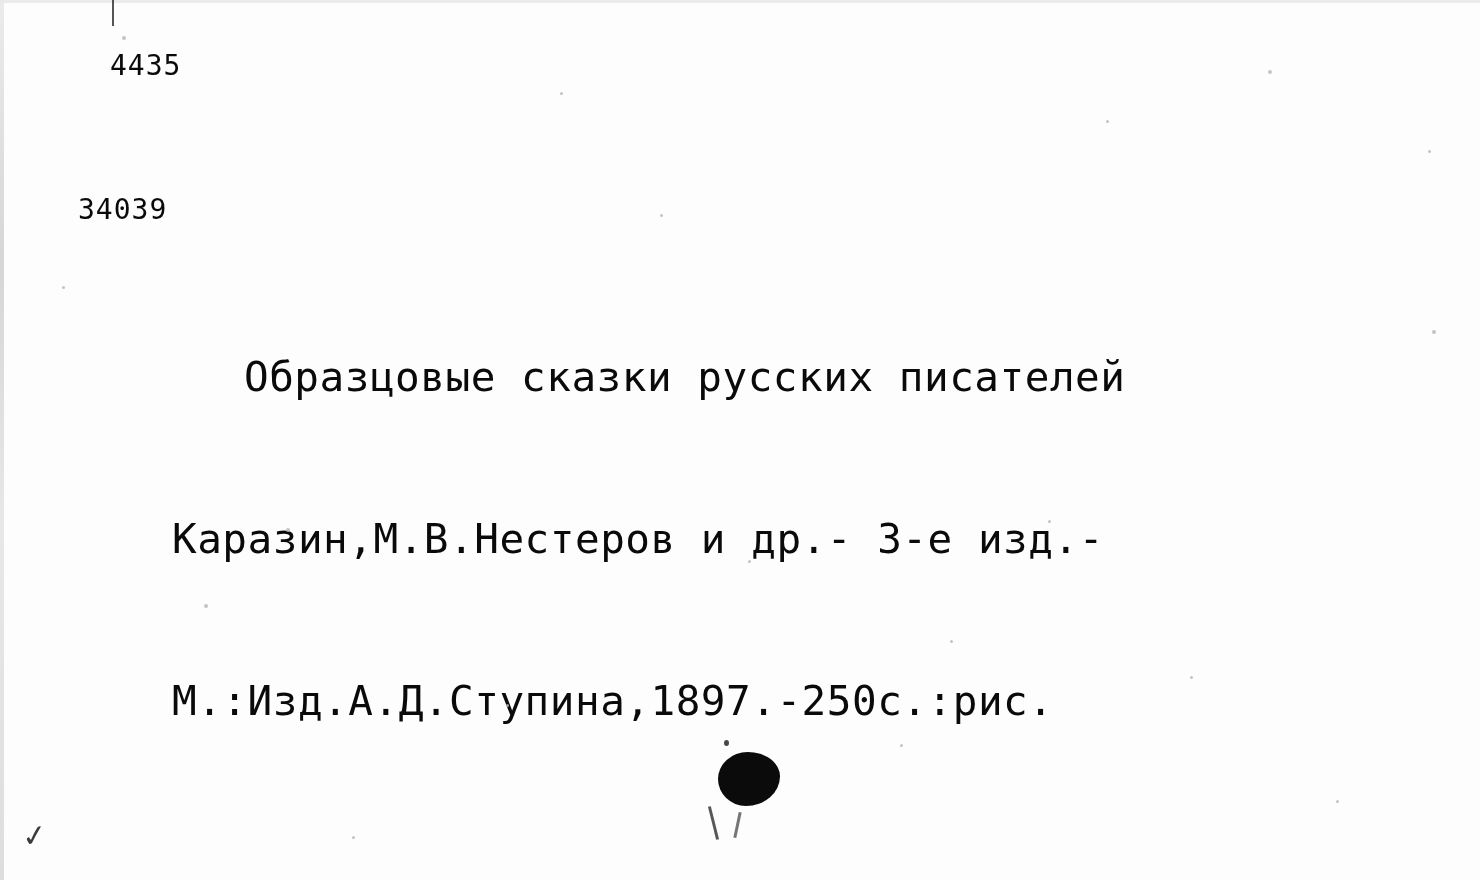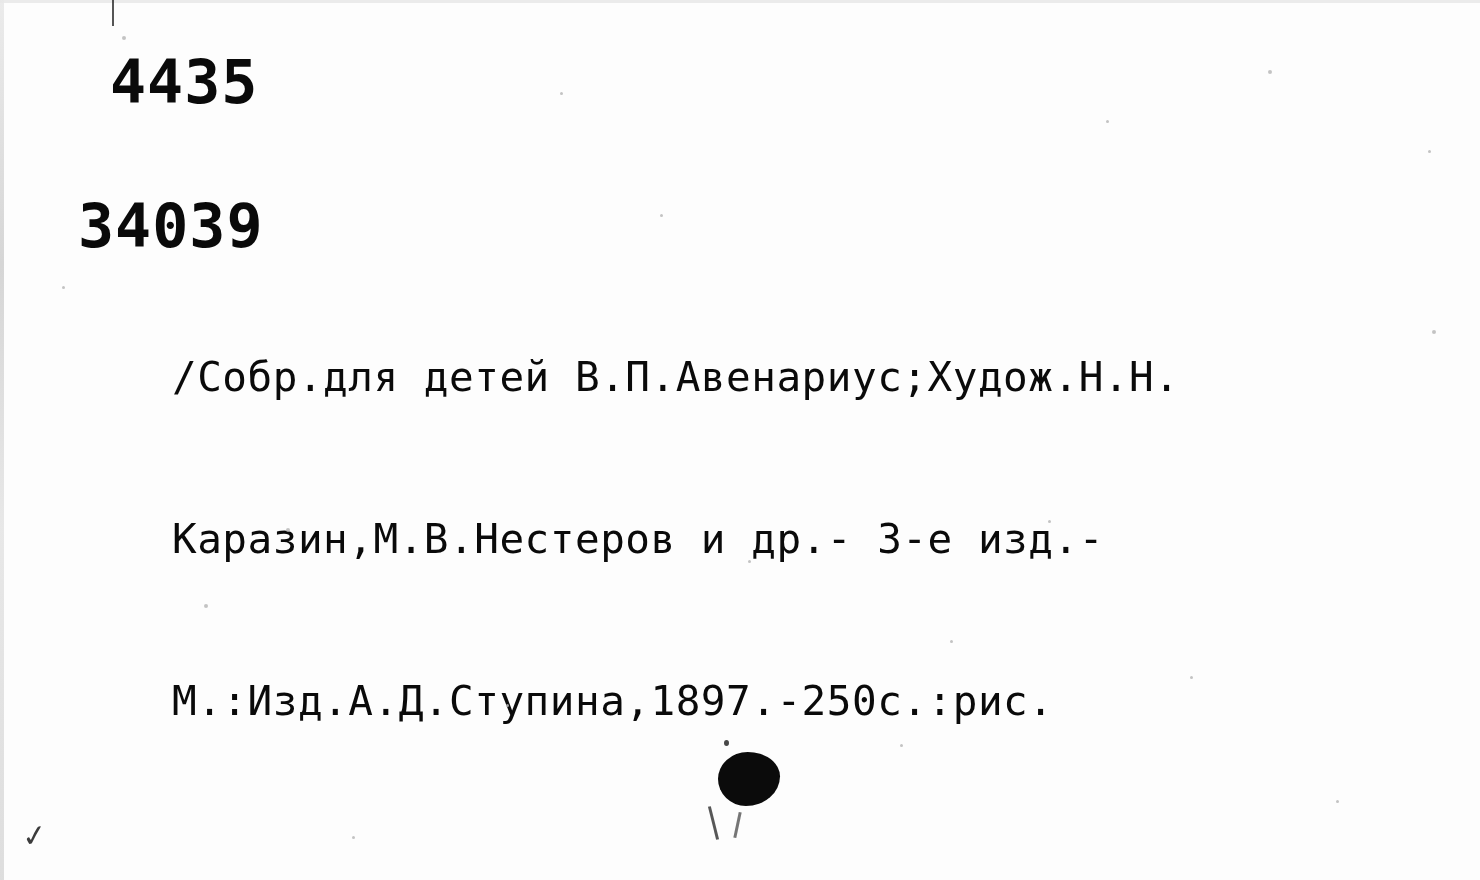--- a/index.html
+++ b/index.html
@@ -40,25 +40,24 @@
     left: 112px;
     top: 0px;
     width: 2px;
     height: 26px;
     background: #2a2a2a;
     opacity: .8;
   }
   .accession {
     position: absolute;
     left: 78px;
-    font-size: 60px;
+    font-size: 28px;
     letter-spacing: 1px;
     line-height: 1;
     white-space: pre;
-    font-weight: bold;
   }
   #acc0 { top: 52px; left: 110px; }
   #acc1 { top: 126px; left: 78px; }
   #acc2 { top: 196px; left: 78px; text-align: center; }
 
   .body-block {
     position: absolute;
     left: 172px;
     top: 242px;
     width: 1200px;
@@ -134,21 +133,21 @@
 <div id="card">
 
   <div class="edge-top"></div>
   <div class="edge-left"></div>
   <div class="rule-v"></div>
 
   <div class="accession" id="acc0">4435</div>
   <div class="accession" id="acc2">34039</div>
 
   <div class="body-block">
-    <span class="line">/Собр.для детей В.П.Авенариус;Худож.Н.Н.</span>
+    <span class="line indent">Образцовые сказки русских писателей</span>
     <span class="line">Каразин,М.В.Нестеров и др.- 3-е изд.-</span>
     <span class="line">М.:Изд.А.Д.Ступина,1897.-250с.:рис.</span>
   </div>
 
   <div class="blot-dot"></div>
   <div class="blot"></div>
   <div class="blot-tail"></div>
   <div class="blot-tail2"></div>
 
   <div class="checkmark">✓</div>

